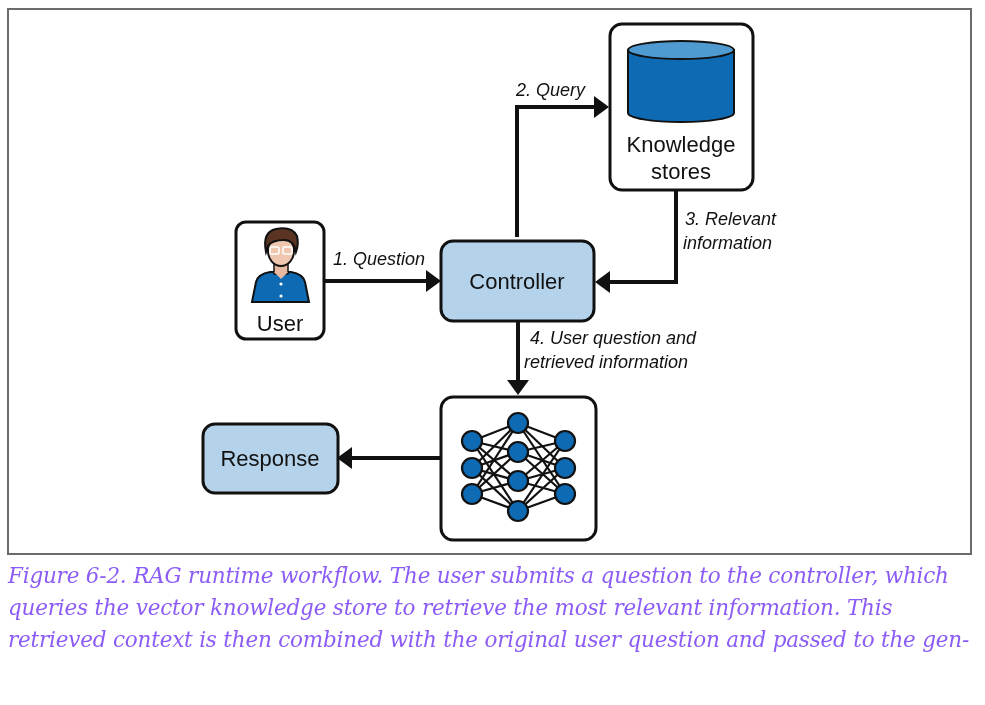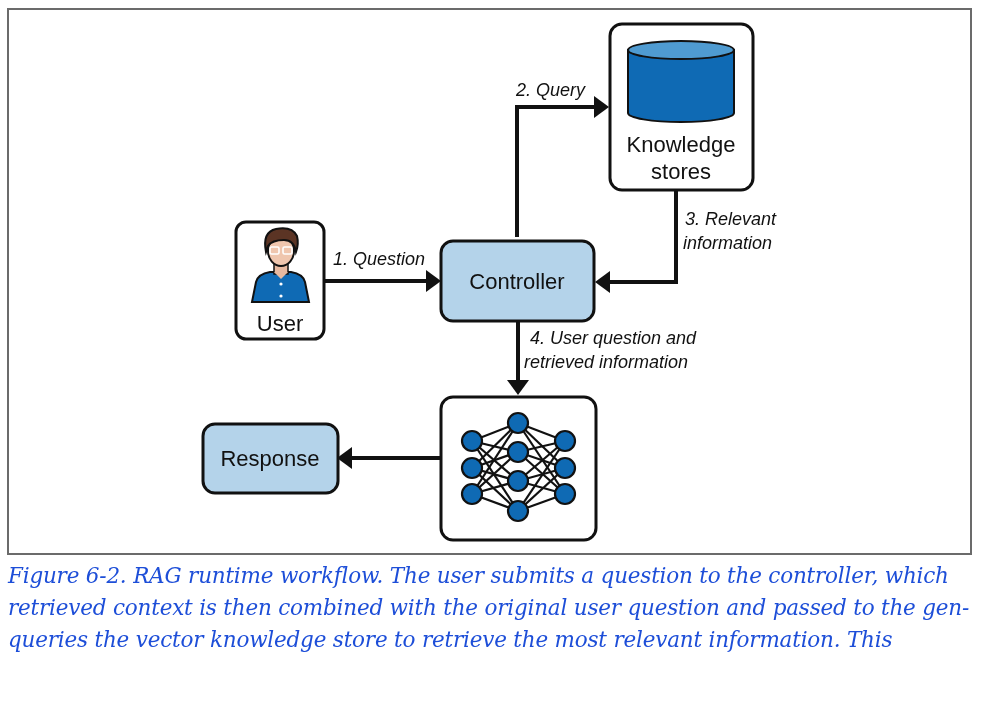--- a/index.html
+++ b/index.html
@@ -8,21 +8,21 @@
     position: absolute; left: 7px; top: 8px; width: 965px; height: 547px;
     border: 2px solid #6b6b6b; box-sizing: border-box; background: #fff;
   }
   #diagram { position: absolute; left: 0; top: 0; width: 985px; height: 560px; }
   .lbl { font-family: "Liberation Sans", sans-serif; fill: #111; }
   .it { font-style: italic; font-size: 18px; }
   .box-lbl { font-size: 22px; text-anchor: middle; }
   #caption {
     position: absolute; left: 8px; top: 560px; width: 970px;
     font-family: "DejaVu Serif", "Liberation Serif", serif; font-style: italic;
-    font-size: 21.5px; line-height: 32px; color: #1d4ed8; letter-spacing: -0.2px;
+    font-size: 21.5px; line-height: 32px; color: #8b5cf6; letter-spacing: -0.2px;
   }
   #caption div { white-space: nowrap; }
 </style>
 </head>
 <body>
 
 <div id="frame"></div>
 
 <svg id="diagram" viewBox="0 0 985 560">
   <defs>
@@ -134,15 +134,15 @@
   </g>
 
   <g>
     <rect x="203" y="424" width="135" height="69" rx="12" fill="#b4d3ea" stroke="#111" stroke-width="3"></rect>
     <text class="lbl box-lbl" x="270" y="466">Response</text>
   </g>
 </svg>
 
 <div id="caption">
   <div>Figure 6-2. RAG runtime workflow. The user submits a question to the controller, which</div>
+  <div>queries the vector knowledge store to retrieve the most relevant information. This</div>
   <div>retrieved context is then combined with the original user question and passed to the gen-</div>
-  <div>queries the vector knowledge store to retrieve the most relevant information. This</div>
 </div>
 
 </body></html>

